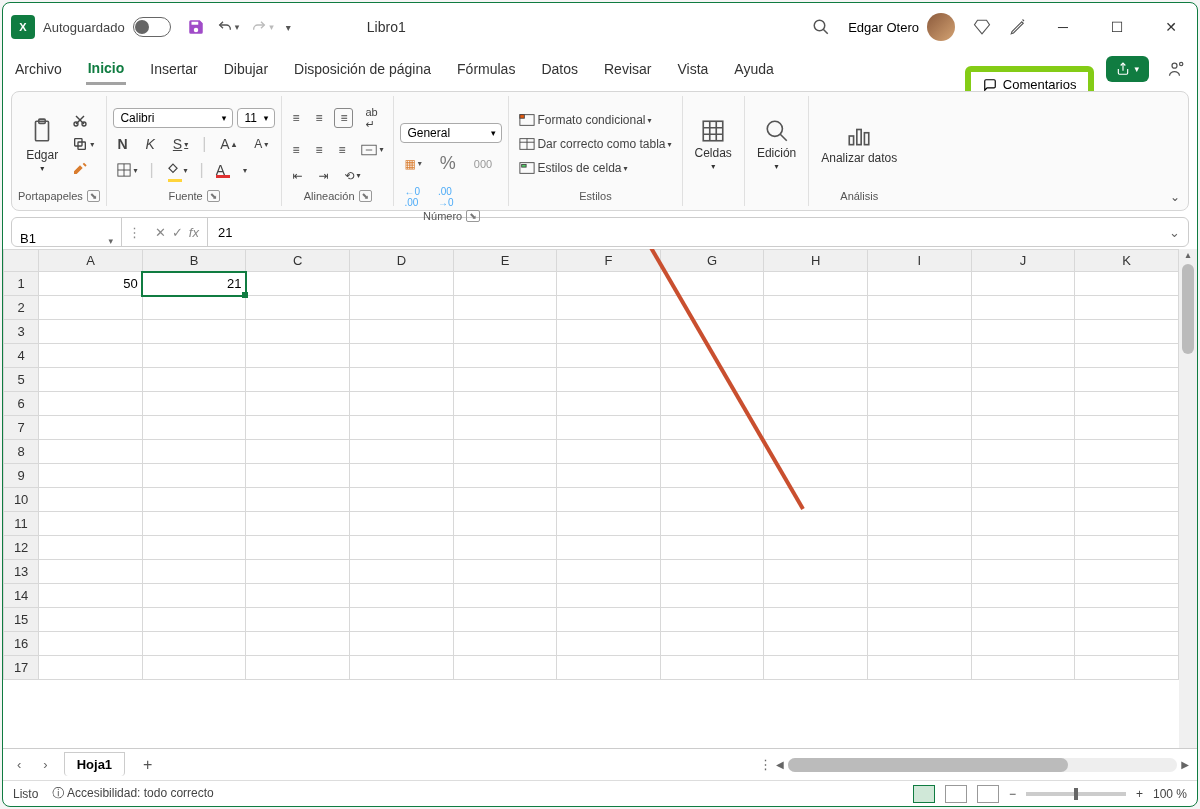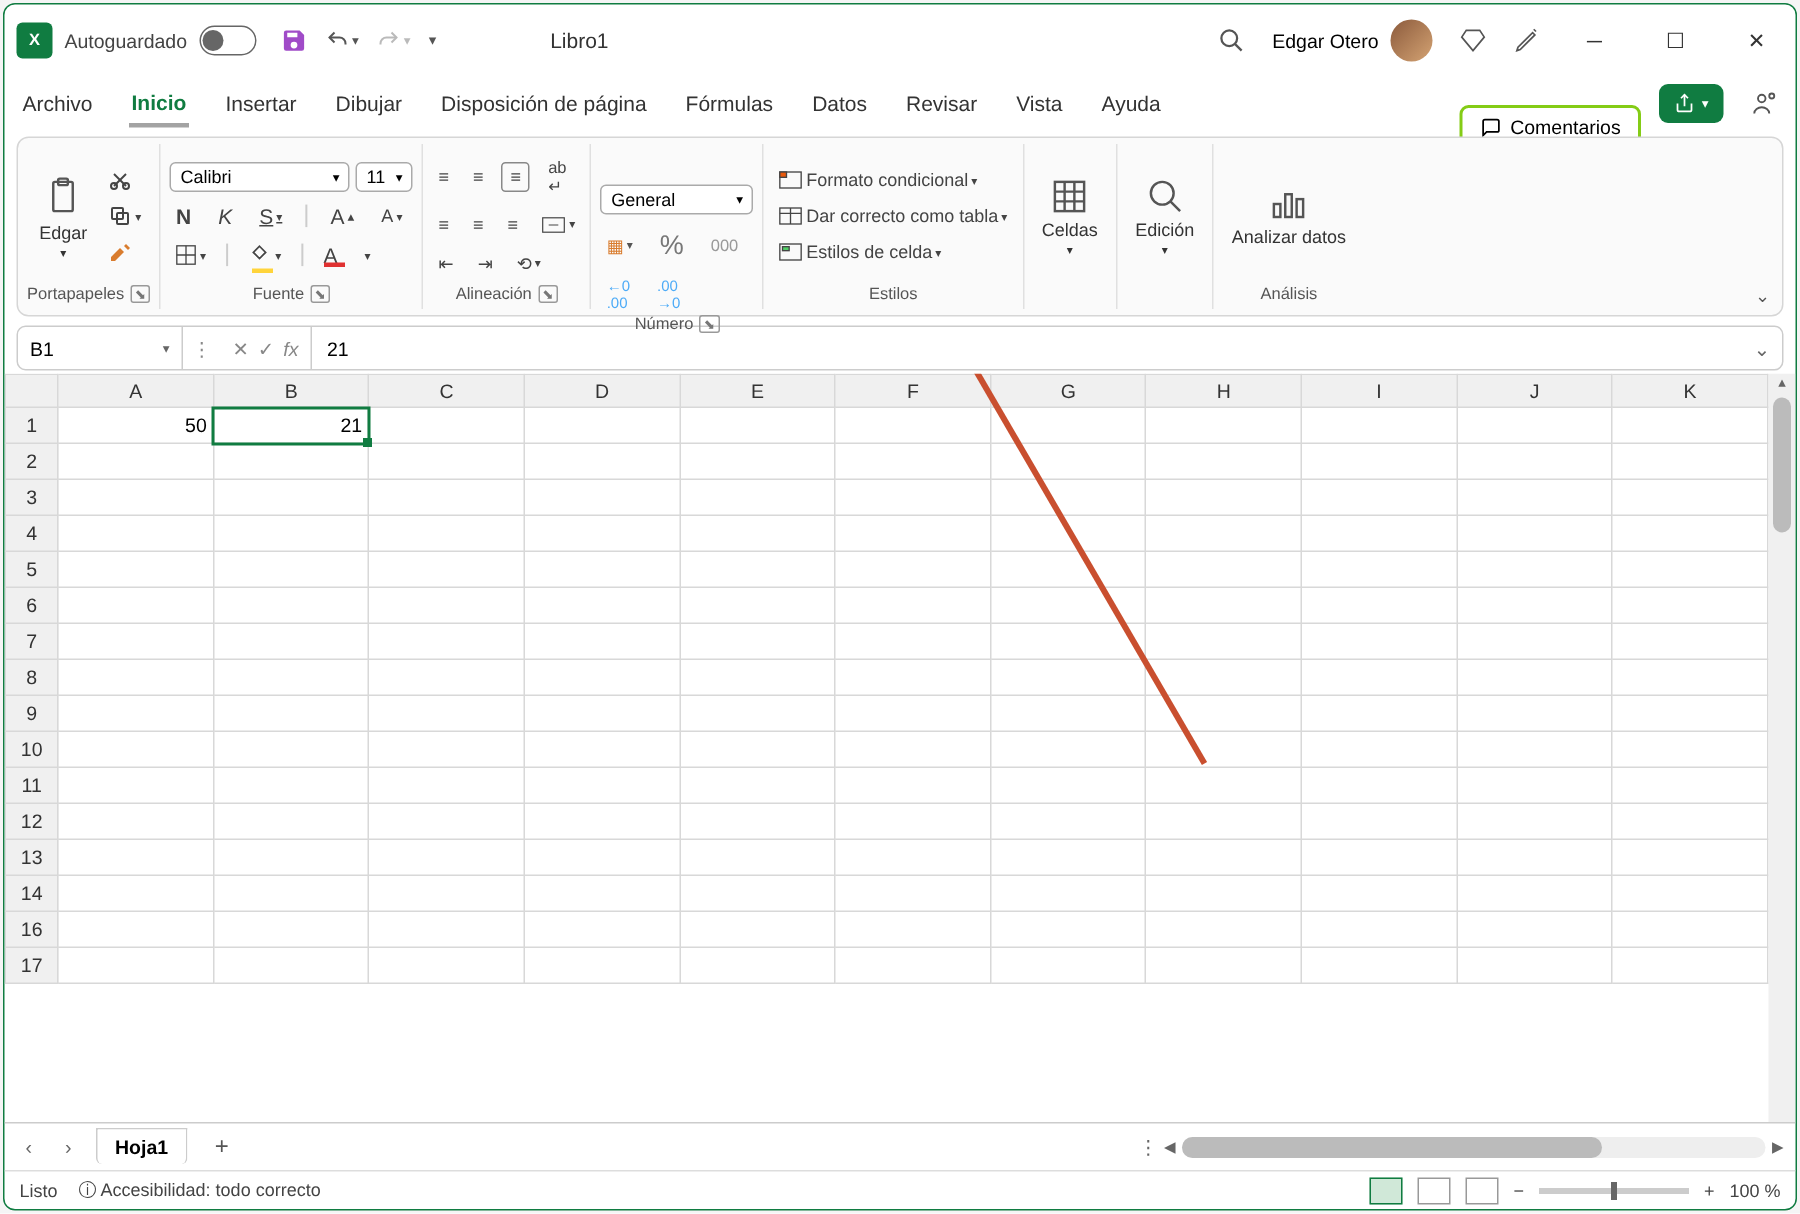--- a/index.html
+++ b/index.html
@@ -20,21 +20,21 @@
 .user { display: flex; align-items: center; gap: 8px; font-size: 13px; }
 .avatar { width: 28px; height: 28px; border-radius: 50%; background: linear-gradient(135deg,#8b5a3c,#d4a373); }
 .win-btn { width: 36px; height: 36px; display: flex; align-items: center; justify-content: center; color: #333; font-size: 14px; }
 .tb-icon { color: #555; }
 
 
 .tabs { display: flex; align-items: center; height: 36px; padding: 0 10px; gap: 22px; font-size: 14px; }
 .tab { color: #333; padding: 6px 2px; cursor: pointer; }
 .tab.active { color: #107c41; border-bottom: 3px solid #a3a3a3; font-weight: 600; }
 .tabs-right { margin-left: auto; display: flex; align-items: center; gap: 12px; }
-.comments-btn { border: 2px solid #84cc16; border-radius: 6px; padding: 5px 12px; font-size: 13px; display: flex; align-items: center; gap: 6px; background: #fff; margin-top: 31px; }
+.comments-btn { border: 6px solid #84cc16; border-radius: 6px; padding: 5px 12px; font-size: 13px; display: flex; align-items: center; gap: 6px; background: #fff; margin-top: 31px; }
 .share-btn { background: #107c41; color: #fff; border-radius: 6px; padding: 6px 10px; display: flex; align-items: center; gap: 4px; }
 
 
 .ribbon { background: #fafafa; border: 1px solid #d6d6d6; border-radius: 8px; margin: 4px 8px 0; display: flex; height: 120px; padding: 4px 0; position: relative; }
 .rgroup { display: flex; flex-direction: column; align-items: center; padding: 2px 6px; border-right: 1px solid #e0e0e0; }
 .rgroup:last-child { border-right: none; }
 .rgroup-body { flex: 1; display: flex; align-items: center; gap: 4px; }
 .rgroup-label { font-size: 11px; color: #555; display: flex; align-items: center; gap: 4px; padding-bottom: 2px; }
 .big-btn { display: flex; flex-direction: column; align-items: center; justify-content: center; gap: 2px; padding: 4px 6px; font-size: 12px; color: #333; cursor: pointer; }
 .big-btn .ic { font-size: 22px; color: #555; }
@@ -45,21 +45,21 @@
 .font-sel { width: 120px; }
 .size-sel { width: 38px; }
 .num-sel { width: 102px; margin-top: 25px; }
 .dlaunch { font-size: 9px; color: #777; border: 1px solid #999; padding: 0 2px; border-radius: 2px; }
 .ribbon-collapse { position: absolute; right: 8px; bottom: 6px; color: #555; font-size: 12px; }
 .styles-list { display: flex; flex-direction: column; gap: 6px; font-size: 13px; }
 .styles-list .sm-btn { padding: 2px 4px; }
 
 
 .fbar { display: flex; align-items: center; height: 30px; border: 1px solid #ccc; border-radius: 6px; margin: 6px 8px 0; font-size: 13px; }
-.namebox { width: 110px; border-right: 1px solid #ccc; padding: 0 8px; display: flex; align-items: center; justify-content: space-between; height: 100%; }
+.namebox { width: 110px; border-right: 1px solid #ccc; padding: 0 8px; display: flex; align-items: flex-end; justify-content: space-between; height: 100%; }
 .fbar-btns { display: flex; align-items: center; gap: 6px; padding: 0 8px; border-right: 1px solid #ccc; height: 100%; color: #888; }
 .finput { flex: 1; padding: 0 10px; }
 .fexpand { padding: 0 8px; color: #666; }
 
 
 .grid-wrap { flex: 1; display: flex; position: relative; margin-top: 2px; overflow: hidden; }
 .grid { flex: 1; position: relative; overflow: hidden; }
 table { border-collapse: collapse; width: 100%; }
 th, td { border: 1px solid #d8d8d8; font-size: 13px; font-weight: normal; }
 thead th { background: #f0f0f0; text-align: center; height: 22px; color: #333; }
@@ -665,20 +665,34 @@
               <td></td>
               <td></td>
               <td></td>
               <td></td>
               <td></td>
               <td></td>
               <td></td>
               <td></td>
             </tr>
             <tr>
+              <th>15</th>
+              <td></td>
+              <td></td>
+              <td></td>
+              <td></td>
+              <td></td>
+              <td></td>
+              <td></td>
+              <td></td>
+              <td></td>
+              <td></td>
+              <td></td>
+            </tr>
+            <tr>
               <th>16</th>
               <td></td>
               <td></td>
               <td></td>
               <td></td>
               <td></td>
               <td></td>
               <td></td>
               <td></td>
               <td></td>

